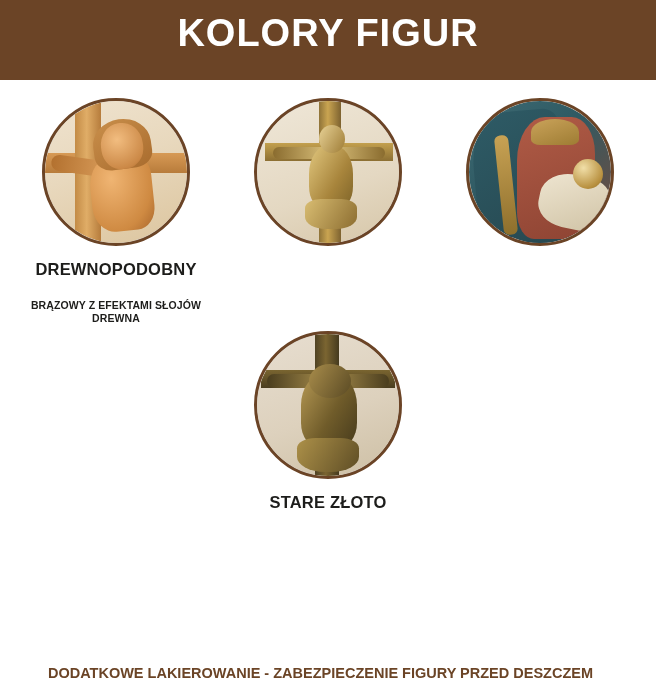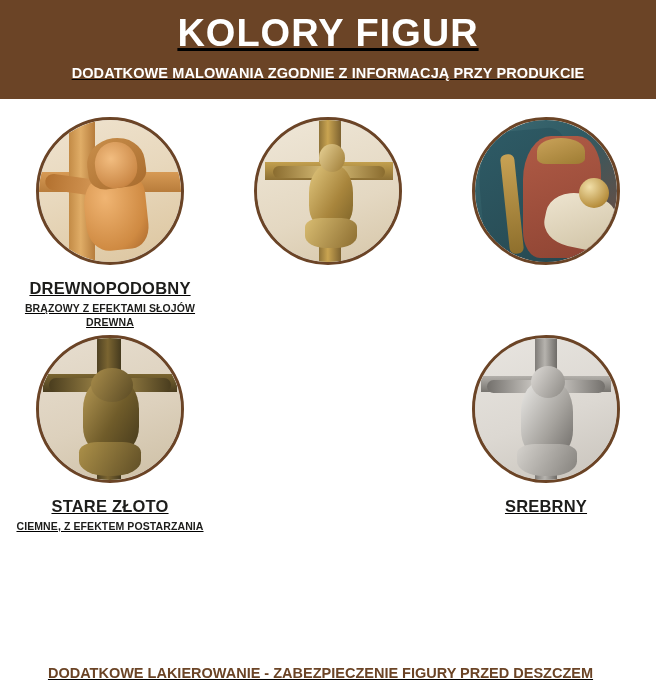--- a/index.html
+++ b/index.html
@@ -14,21 +14,20 @@
     overflow: hidden;
   }
 
   .page {
     position: relative;
     width: 656px;
     height: 700px;
     background: #ffffff;
     display: flex;
     flex-direction: column;
-    text-decoration: underline;
   }
 
   
   .header {
     background: #6b4426;
     color: #ffffff;
     padding: 14px 18px 16px 18px;
     text-align: center;
     flex: 0 0 auto;
   }
@@ -56,22 +55,22 @@
   .grid {
     flex: 1 1 auto;
     display: flex;
     flex-direction: column;
     justify-content: flex-start;
     padding: 18px 10px 0 10px;
     box-sizing: border-box;
   }
   .row {
     display: flex;
-    justify-content: space-between;
-    gap: 0;
+    justify-content: center;
+    gap: 12px;
     margin-bottom: 6px;
   }
   .cell {
     width: 200px;
     display: flex;
     flex-direction: column;
     align-items: center;
   }
   .circle-wrap {
     width: 142px;
@@ -91,21 +90,21 @@
   .cell-title {
     margin-top: 14px;
     font-size: 16.5px;
     font-weight: bold;
     color: #1d1d1b;
     text-transform: uppercase;
     text-align: center;
     letter-spacing: 0.2px;
   }
   .cell-desc {
-    margin-top: 4px;
+    margin-top: 20px;
     font-size: 10.5px;
     font-weight: bold;
     color: #1d1d1b;
     text-transform: uppercase;
     text-align: center;
     letter-spacing: 0.1px;
     line-height: 1.25;
   }
 
   
@@ -324,21 +323,20 @@
   }
 </style>
 </head>
 <body>
 
 <div class="page">
 
   <div class="header">
     <h1 class="header-title">KOLORY FIGUR</h1>
     <p class="header-sub">
-      <span class="line">DODATKOWE MALOWANIA ZGODNIE Z INFORMACJĄ PRZY PRODUKCIE</span>
     </p>
   </div>
 
   <div class="grid">
 
     <div class="row">
 
       <div class="cell">
         <div class="circle-wrap">
           <div class="circle-inner">
@@ -397,39 +395,22 @@
               <div class="ov"></div>
               <div class="oh"></div>
               <div class="oarms"></div>
               <div class="obody"></div>
               <div class="ocloth"></div>
               <div class="ohead"></div>
             </div>
           </div>
         </div>
         <div class="cell-title">STARE ZŁOTO</div>
-        <div class="cell-desc">CIEMNE, Z EFEKTEM POSTARZANIA</div>
       </div>
 
-      <div class="cell">
-        <div class="circle-wrap">
-          <div class="circle-inner">
-            <div class="art art-silver">
-              <div class="sv"></div>
-              <div class="sh"></div>
-              <div class="sarms"></div>
-              <div class="sbody"></div>
-              <div class="scloth"></div>
-              <div class="shead"></div>
-            </div>
-          </div>
-        </div>
-        <div class="cell-title">SREBRNY</div>
-        <div class="cell-desc"></div>
-      </div>
 
 
     </div>
 
   </div>
 
   <div class="footer">
     <span class="line">DODATKOWE LAKIEROWANIE - ZABEZPIECZENIE FIGURY PRZED DESZCZEM</span>
   </div>
 

